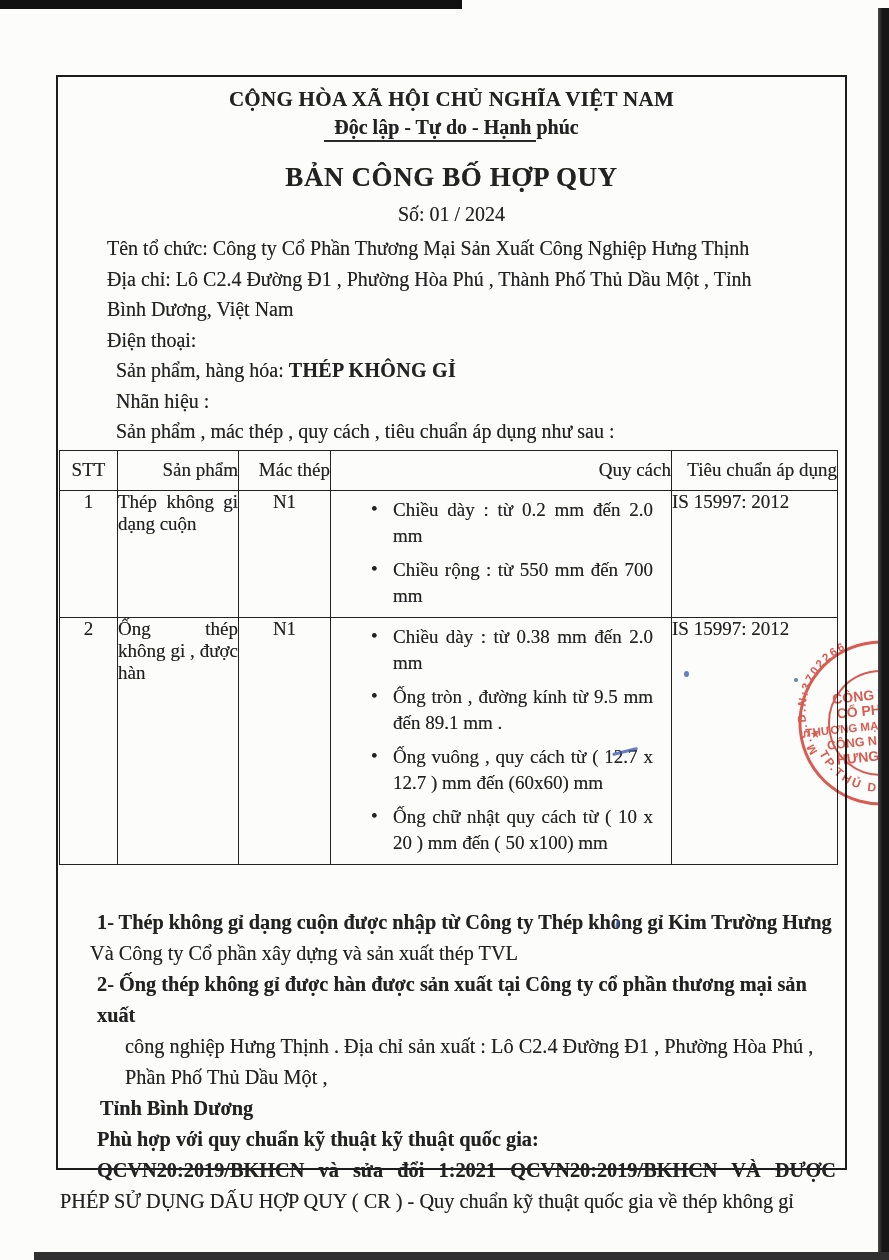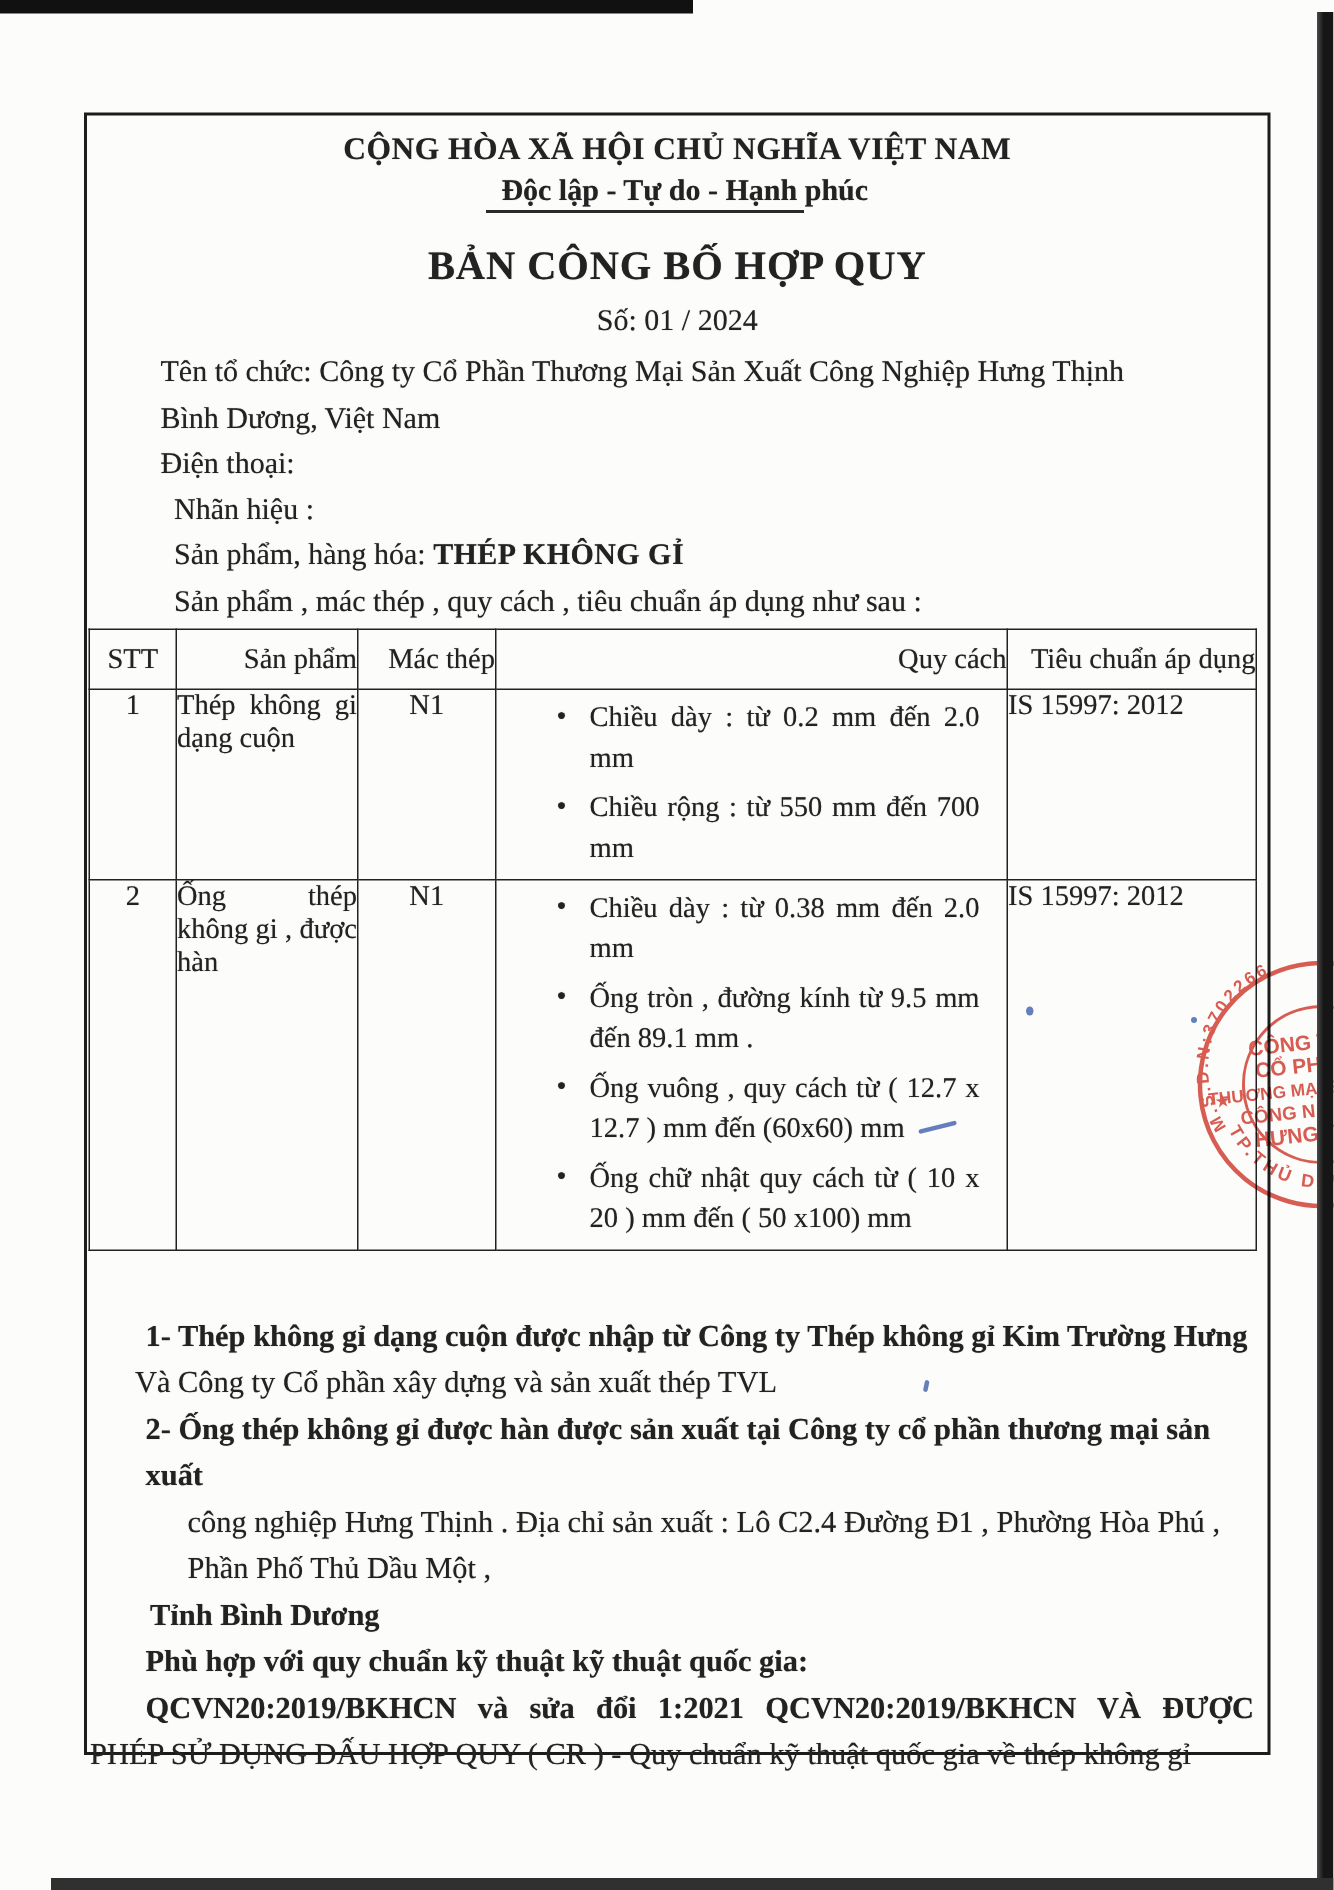--- a/index.html
+++ b/index.html
@@ -76,27 +76,28 @@
 <div class="frame">
 
   <p class="c national">CỘNG HÒA XÃ HỘI CHỦ NGHĨA VIỆT NAM</p>
   <p class="c motto"><span class="ul">  Độc lập - Tự do - Hạnh </span><span>phúc</span></p>
 
   <p class="c doc-title">BẢN CÔNG BỐ HỢP QUY</p>
   <p class="c doc-no">Số: 01 / 2024</p>
 
   <div class="org">
     <div class="line">Tên tổ chức: Công ty Cổ Phần Thương Mại Sản Xuất Công Nghiệp Hưng Thịnh</div>
+    <div class="line">Địa chỉ: Lô C2.4 Đường Đ1 , Phường Hòa Phú , Thành Phố Thủ Dầu Một , Tỉnh</div>
     <div class="line">Bình Dương, Việt Nam</div>
   </div>
   <p class="phone">Điện thoại:</p>
 
   <div class="product">
+    <div class="line"><span>Sản phẩm, hàng hóa: </span><b>THÉP KHÔNG GỈ</b></div>
     <div class="line">Nhãn hiệu :</div>
-    <div class="line"><span>Sản phẩm, hàng hóa: </span><b>THÉP KHÔNG GỈ</b></div>
     <div class="line">Sản phẩm , mác thép , quy cách , tiêu chuẩn áp dụng như sau :</div>
   </div>
 
   <table class="spec">
     <colgroup>
         <col style="width:58px">
         <col style="width:121px">
         <col style="width:92px">
         <col style="width:341px">
         <col style="width:166px">

